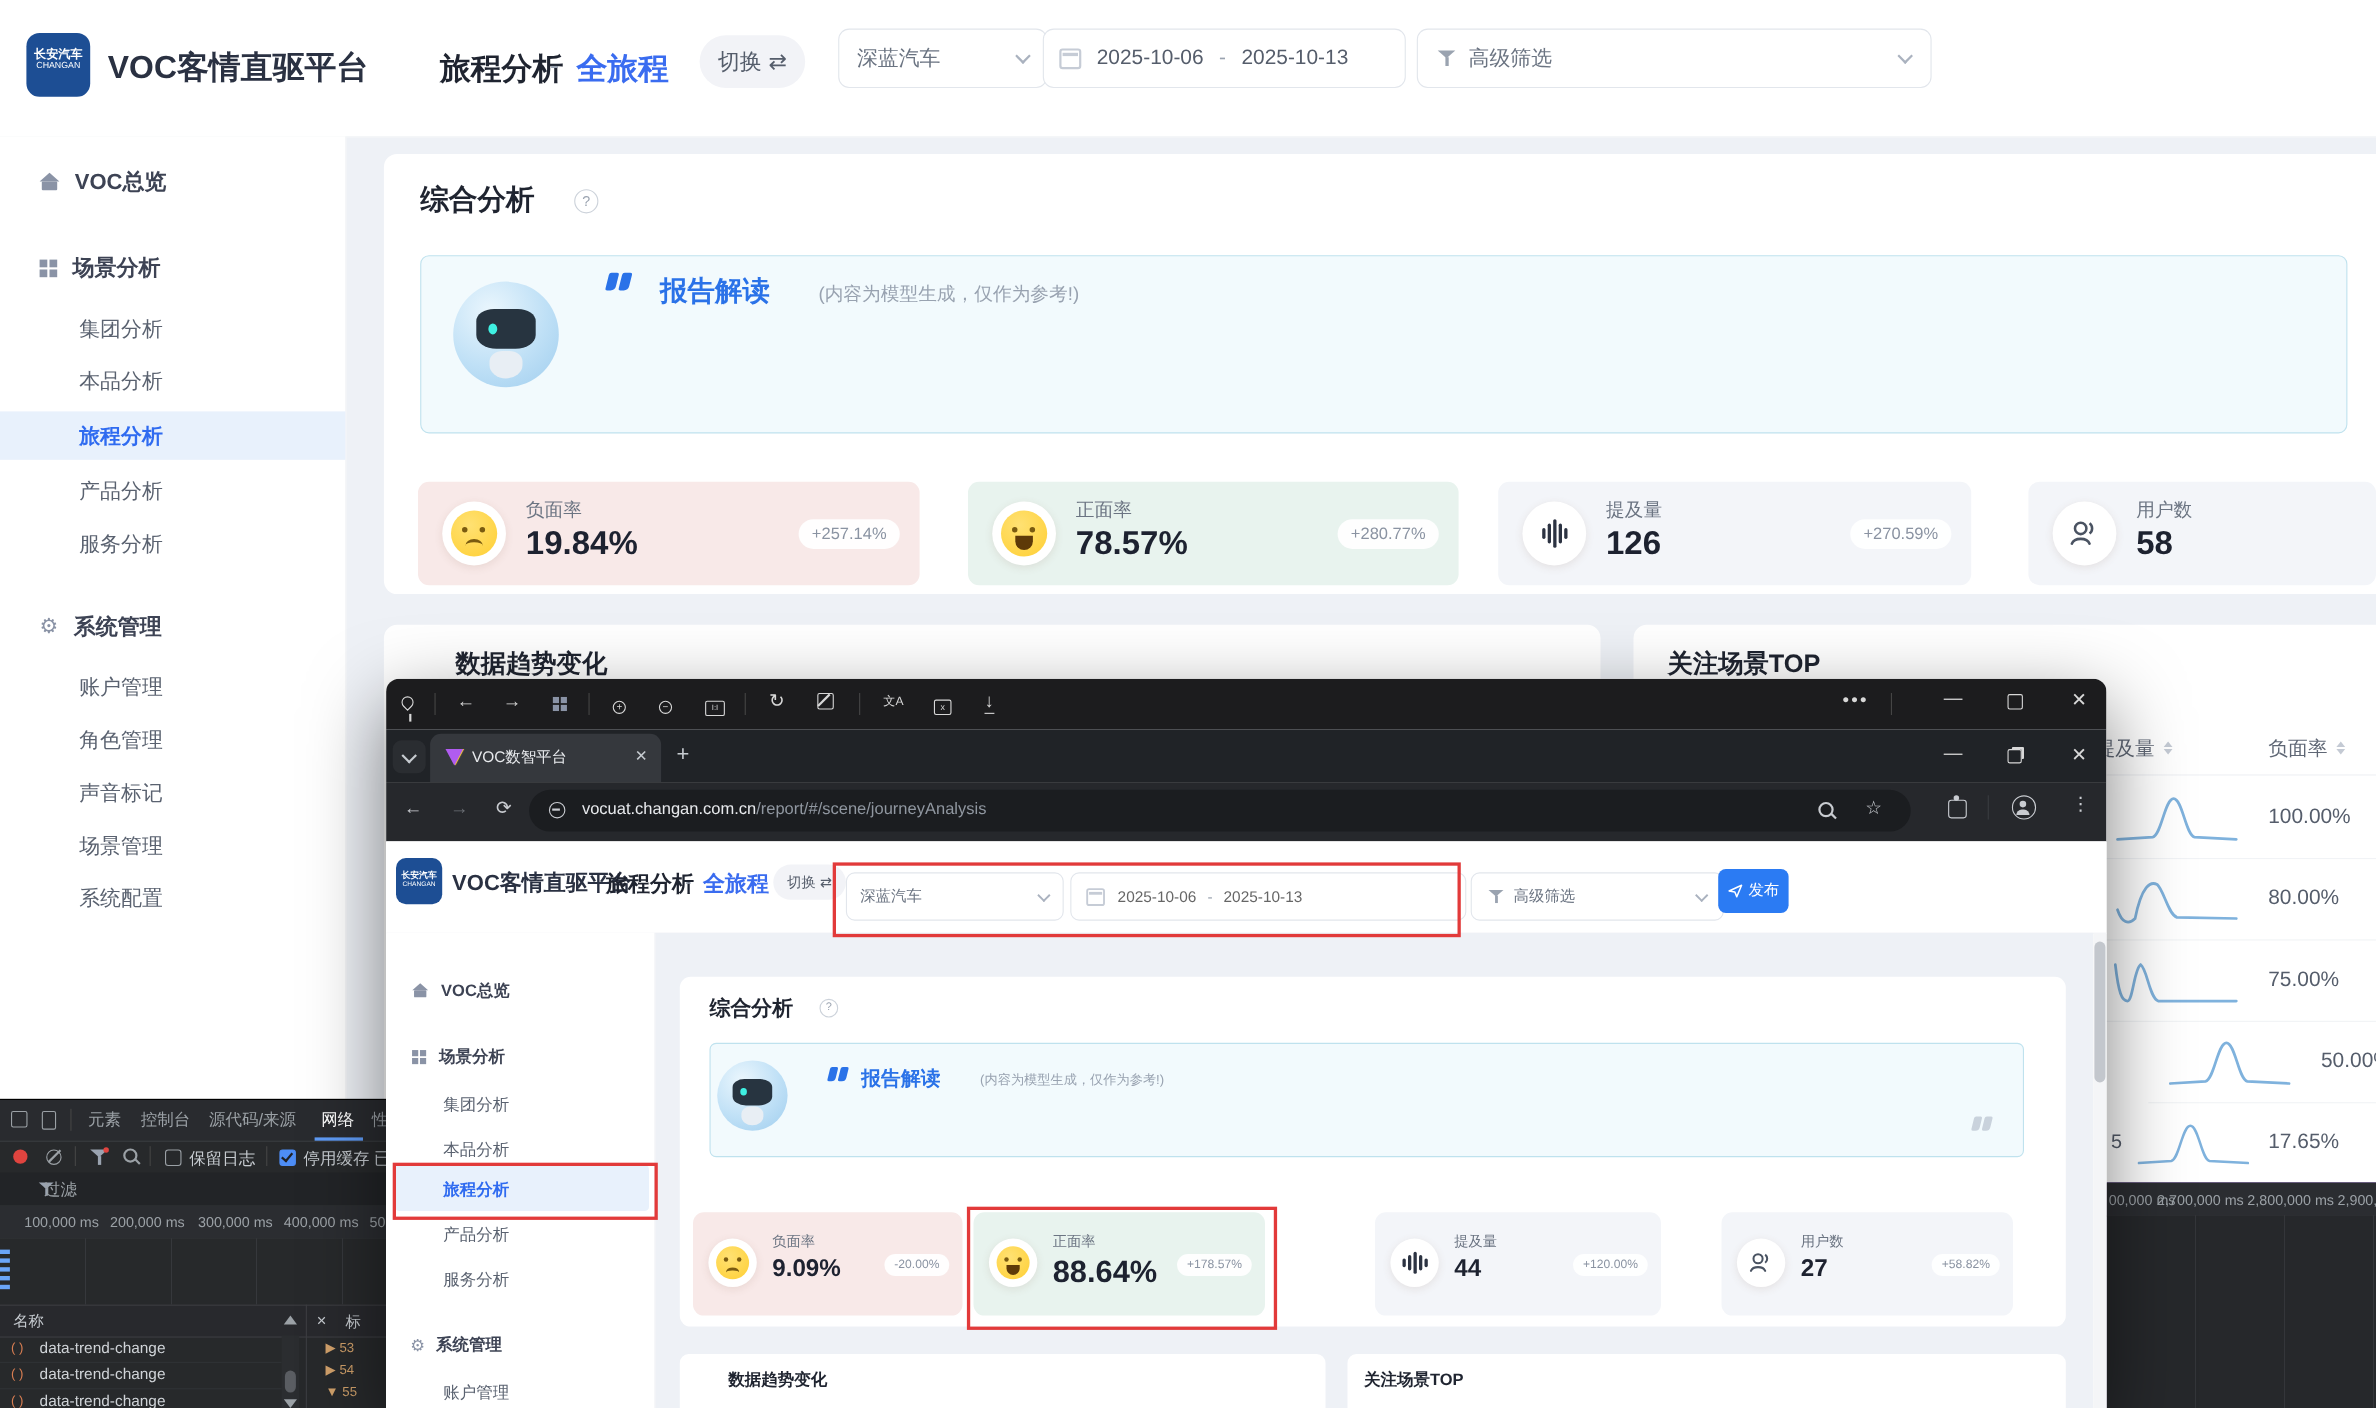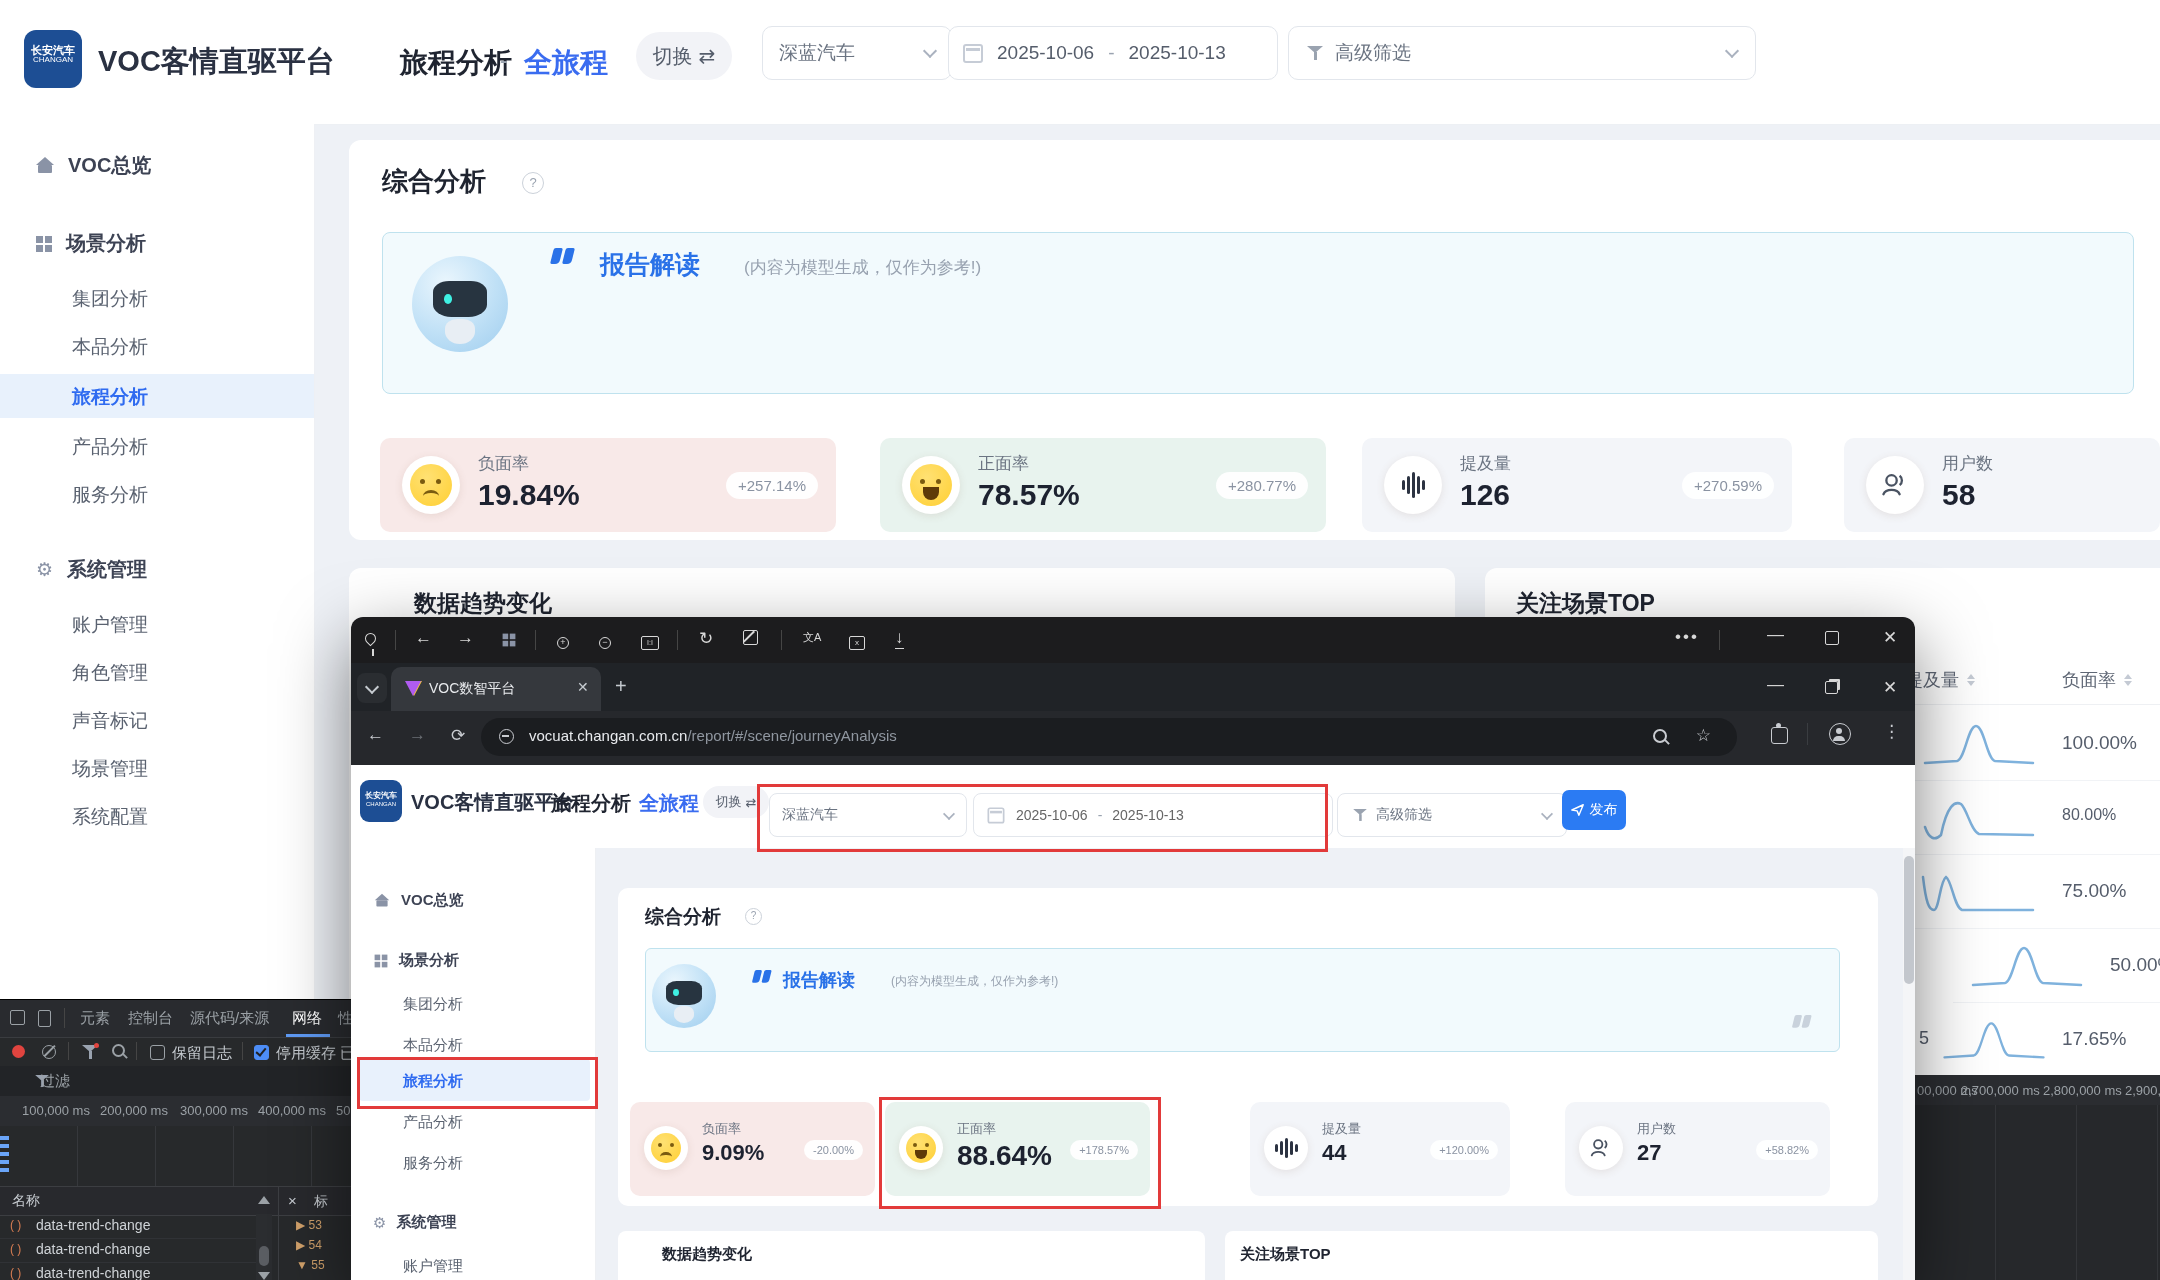--- a/index.html
+++ b/index.html
@@ -198,21 +198,21 @@
   <div class="abs" style="left:1905px;top:706px;width:255px;height:74px;border-bottom:1px solid #f1f3f6;">
     <svg class="sp" width="120" height="56" viewBox="0 0 120 56" style="position:absolute;left:14px;top:9px;">
         <path d="M6,48 L38,46 C46,44 49,11 57,11 C65,11 68,44 76,46 L114,48"></path>
       </svg>
     <span style="position:absolute;left:157px;top:26px;font-size:19px;color:#555d6b;">100.00%</span>
   </div>
   <div class="abs" style="left:1905px;top:780px;width:255px;height:74px;border-bottom:1px solid #f1f3f6;">
     <svg class="sp" width="120" height="56" viewBox="0 0 120 56" style="position:absolute;left:14px;top:9px;">
         <path d="M6,38 C10,50 16,52 22,46 C28,16 36,12 42,15 C48,20 52,42 60,45 L114,46"></path>
       </svg>
-    <span style="position:absolute;left:157px;top:26px;font-size:16px;color:#555d6b;">80.00%</span>
+    <span style="position:absolute;left:157px;top:26px;font-size:19px;color:#555d6b;">80.00%</span>
   </div>
   <div class="abs" style="left:1905px;top:854px;width:255px;height:74px;border-bottom:1px solid #f1f3f6;">
     <svg class="sp" width="120" height="56" viewBox="0 0 120 56" style="position:absolute;left:14px;top:9px;">
         <path d="M4,14 C7,40 10,47 15,47 C20,47 21,18 27,14 C33,18 35,44 43,47 L114,47"></path>
       </svg>
     <span style="position:absolute;left:157px;top:26px;font-size:19px;color:#555d6b;">75.00%</span>
   </div>
   <div class="abs" style="left:1905px;top:928px;width:255px;height:74px;border-bottom:1px solid #f1f3f6;margin-left:48px;">
     <svg class="sp" width="120" height="56" viewBox="0 0 120 56" style="position:absolute;left:14px;top:9px;">
         <path d="M6,48 L38,46 C46,44 49,11 57,11 C65,11 68,44 76,46 L114,48"></path>

